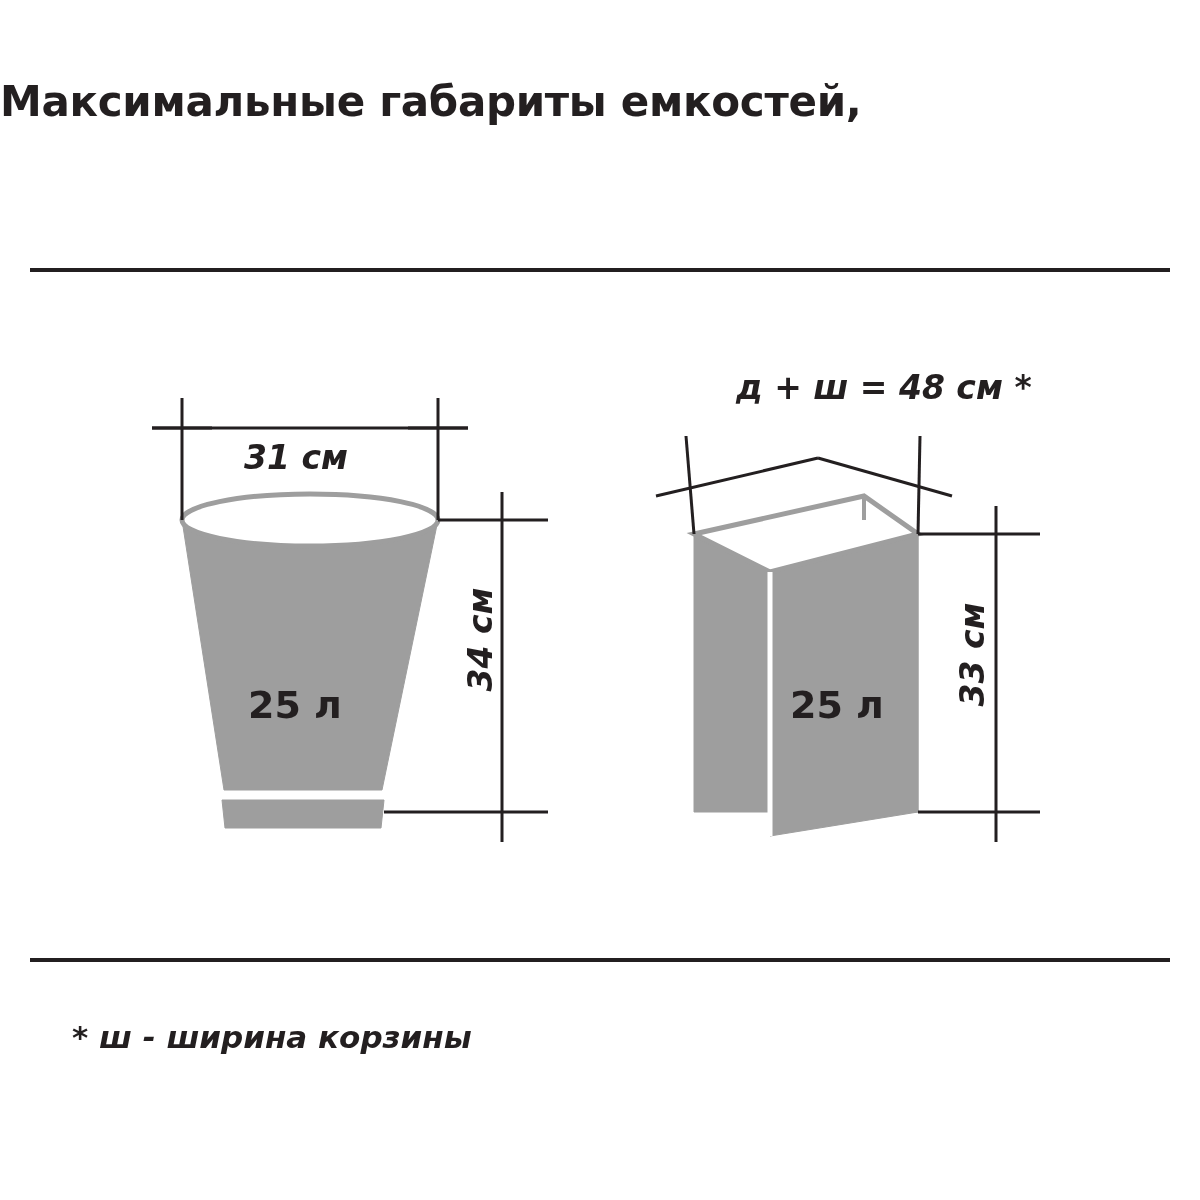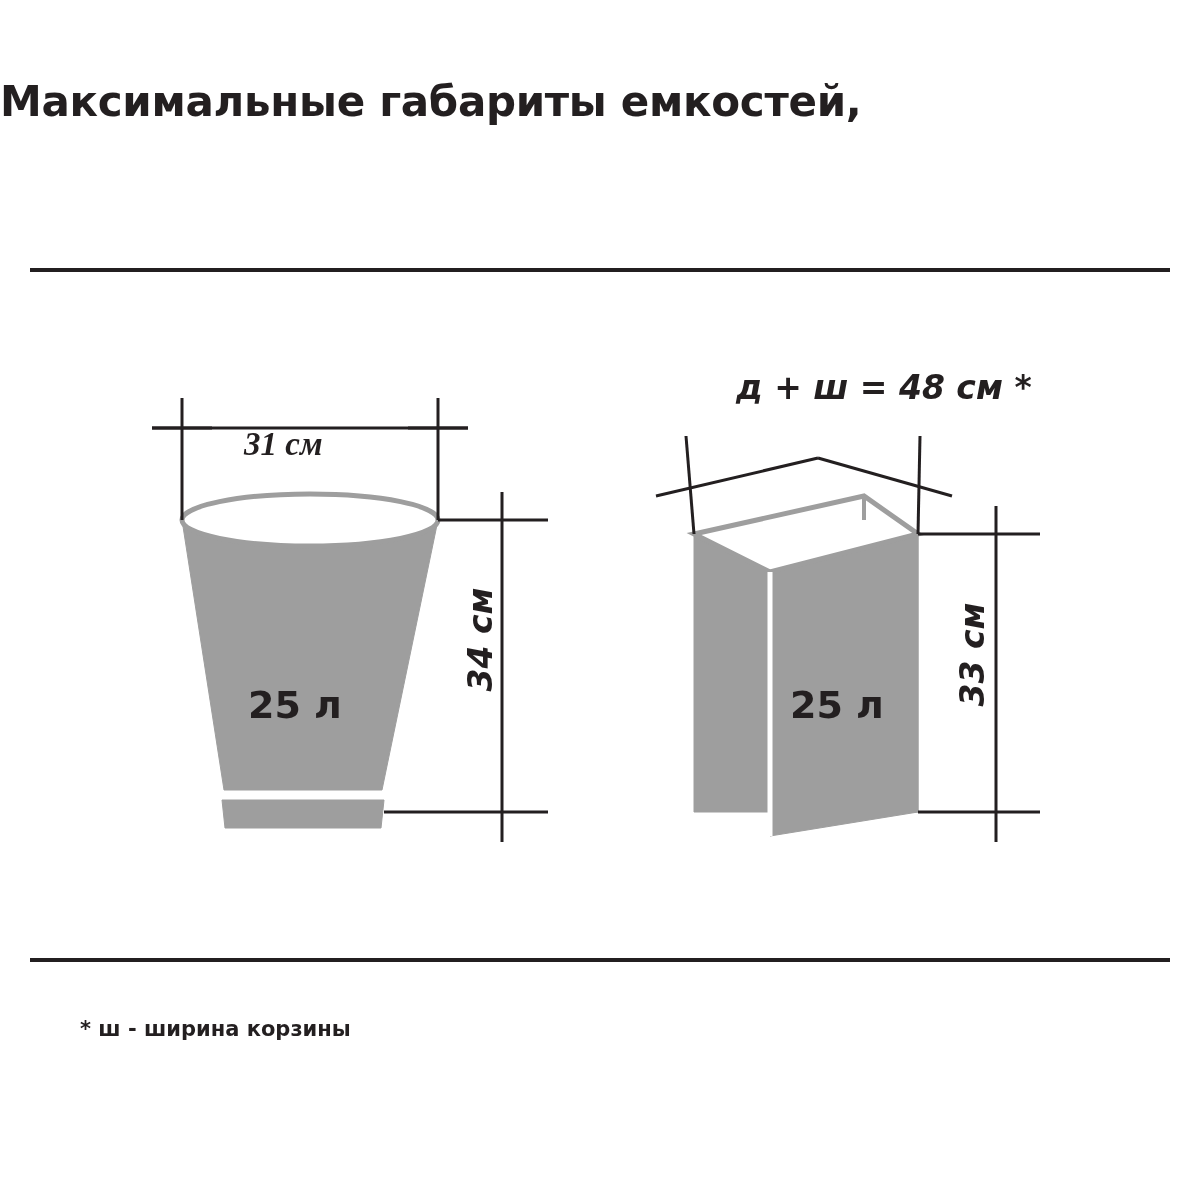--- a/index.html
+++ b/index.html
@@ -37,23 +37,24 @@
     width: 1140px;
     height: 4px;
     background: #231f20;
   }
   .rule-top { top: 268px; }
   .rule-bottom { top: 958px; }
 
   
   .footnotes {
     position: absolute;
-    left: 80px;
+    left: 72px;
     top: 1012px;
-    font-size: 21px;
+    font-size: 31px;
+    font-style: italic;
     font-weight: bold;
     line-height: 1.62;
   }
   .footnotes .fn-line { white-space: pre; }
 
   
   .canvas {
     position: absolute;
     left: 0;
     top: 0;
@@ -76,21 +77,21 @@
     font-style: normal;
     font-weight: bold;
     margin-top: 28px;
   }
   .rot90 {
     transform: rotate(-90deg);
     transform-origin: 50% 50%;
   }
 
   
-  .l-width  { left: 244px; top: 426px; font-family: Liberation Serif, serif; }
+  .l-width  { left: 244px; top: 438px; }
   .l-height { left: 420px; top: 620px; width: 120px; text-align: center; }
   .l-vol    { left: 248px; top: 655px; }
 
   
   .r-sum    { left: 692px; top: 368px; margin-left: 44px; }
   .r-height { left: 912px; top: 635px; width: 120px; text-align: center; }
   .r-vol    { left: 790px; top: 655px; }
 </style>
 </head>
 <body>

